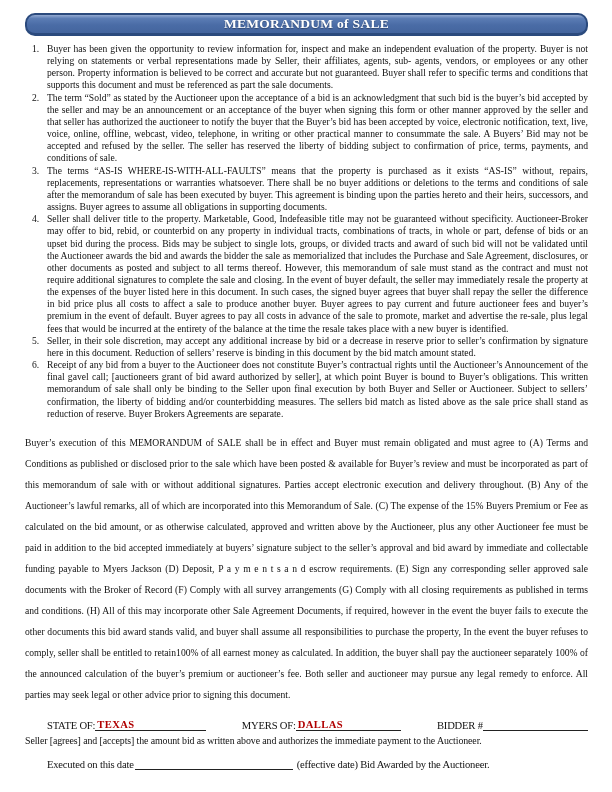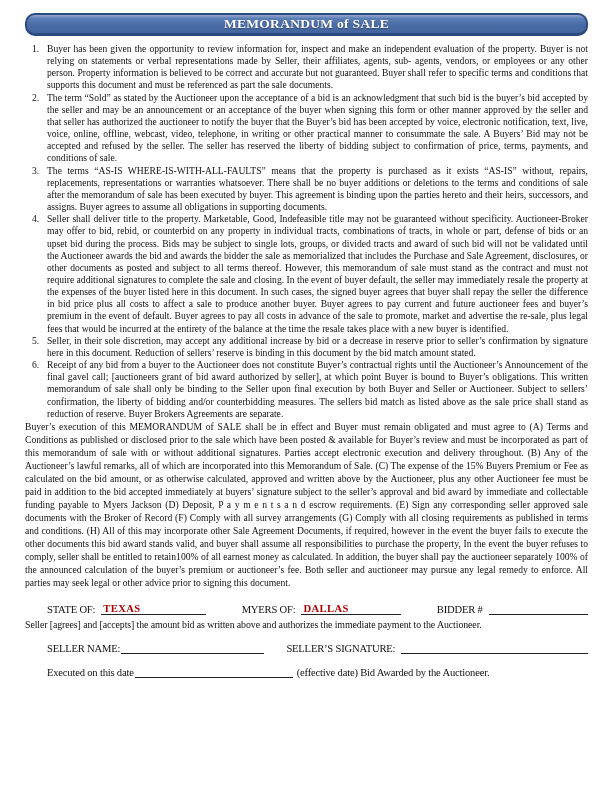--- a/index.html
+++ b/index.html
@@ -42,38 +42,38 @@
     flex:0 0 22px;
     padding-left:7px;
     box-sizing:border-box;
   }
   .term .txt{
     flex:1;
     text-align:justify;
   }
   .para{
     font-size:9.6px;
-    line-height:13px;
+    line-height:21px;
     text-align:justify;
-    margin-top:0;
+    margin-top:12px;
   }
   .sigblock{margin-top:13px;}
   .sigrow{
     display:flex;
     align-items:flex-end;
     font-size:10.6px;
     margin-top:11px;
     white-space:nowrap;
   }
   .sigrow .lbl{letter-spacing:-0.2px;margin-left:22px;}
   .field{
     display:flex;
     align-items:flex-end;
     border-bottom:1px solid #222;
-    margin-left:6px;
+    margin-left:0;
     height:13px;
     box-sizing:border-box;
   }
   .field .val{
     color:#b00000;
     font-weight:bold;
     letter-spacing:.4px;
     padding:0 4px 0 2px;
   }
   .gap{width:14px;border-bottom:none;}
@@ -143,26 +143,20 @@
         <span class="f-grow"></span>
       </span>
       <span class="gap"></span>
       <span class="lbl">BIDDER #</span>
       <span class="field" style="flex:1.0;"></span>
     </div>
 
 
     <div class="ack">Seller [agrees] and [accepts] the amount bid as written above and authorizes the immediate payment to the Auctioneer.</div>
 
-    <div class="sigrow">
-      <span class="lbl">SELLER NAME:</span>
-      <span class="field" style="flex:1.15;margin-left:1px;"></span>
-      <span class="lbl">SELLER’S SIGNATURE:</span>
-      <span class="field" style="flex:1.5;"></span>
-    </div>
 
 
     <div class="sigrow exec">
       <span class="lbl">Executed on this date</span>
       <span class="field" style="width:158px;margin-left:1px;"></span>
       <span class="lbl suffix">(effective date) Bid Awarded by the Auctioneer.</span>
     </div>
 
 
   </div>

